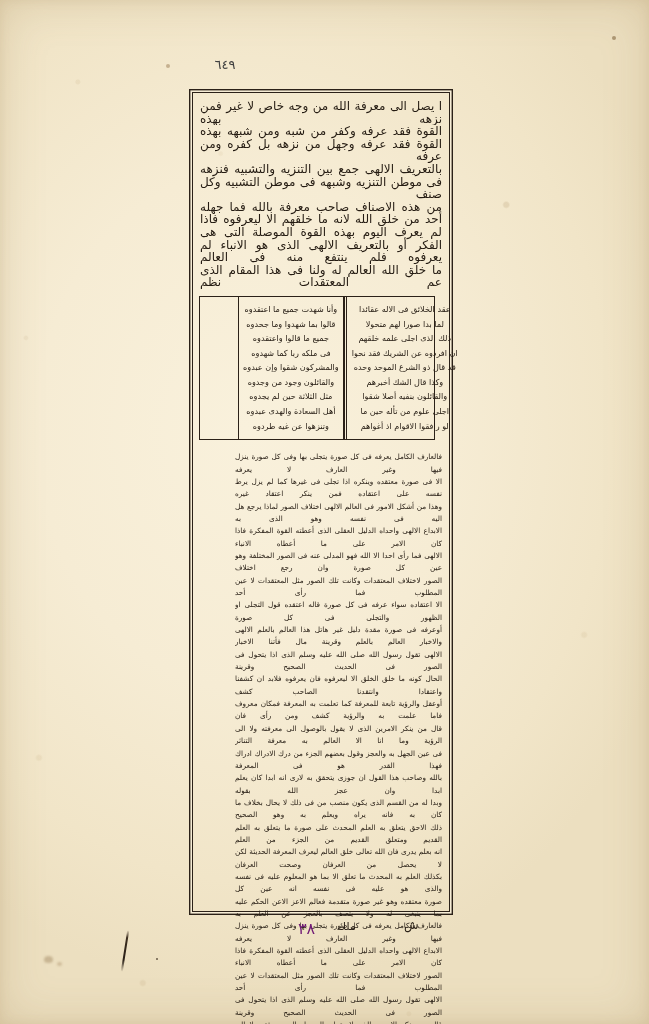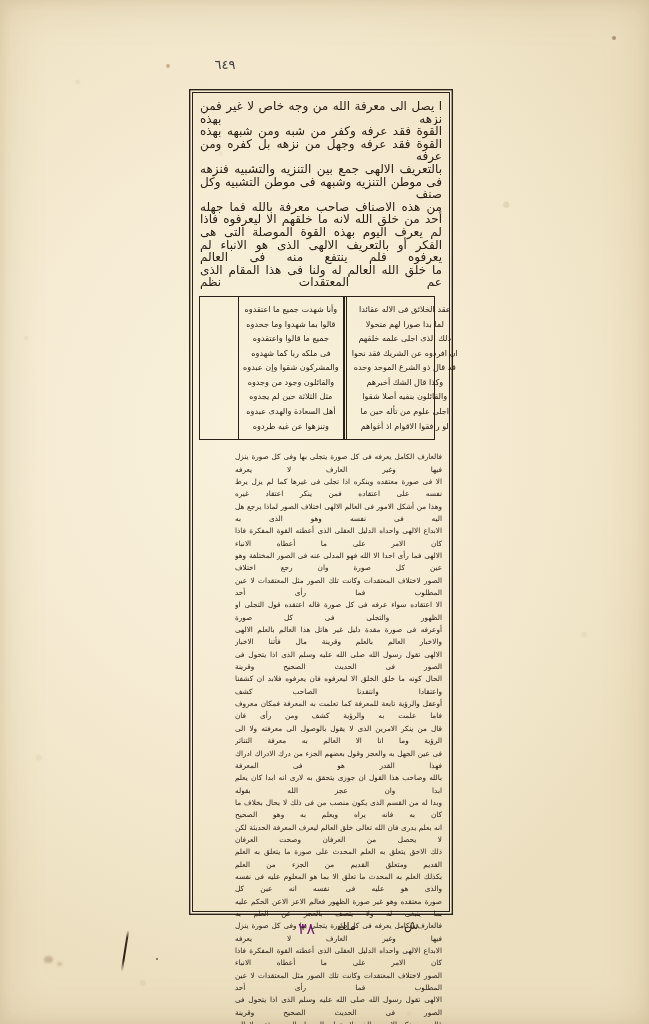--- a/index.html
+++ b/index.html
@@ -245,24 +245,24 @@
       <div class="ar">الصور لاختلاف المعتقدات وكانت تلك الصور مثل المعتقدات لا عين المطلوب فما رأى أحد</div>
       <div class="ar">الا اعتقاده سواء عرفه فى كل صورة قاله اعتقده قول التجلى او الظهور والتجلى فى كل صورة</div>
       <div class="ar">أوعرفه فى صورة مقدة دليل غير هاتل هذا العالم بالعلم الالهى والاخبار العالم بالعلم وقرينة مال فأتنا الاخبار</div>
       <div class="ar">الالهى تقول رسول الله صلى الله عليه وسلم الذى اذا يتحول فى الصور فى الحديث الصحيح وقرينة</div>
       <div class="ar">الحال كونه ما خلق الخلق الا ليعرفوه فان يعرفوه فلابد ان كشفنا واعتقادا وانتقدنا الصاحب كشف</div>
       <div class="ar">أوعقل والرؤية تابعة للمعرفة كما تعلمت به المعرفة فمكان معروف فاما علمت به والرؤية كشف ومن رأى فان</div>
       <div class="ar">قال من ينكر الامرين الذى لا يقول بالوصول الى معرفته ولا الى الرؤية وما انا الا العالم به معرفة التناثر</div>
       <div class="ar">فى عين الجهل به والعجز وقول بعضهم الجزء من درك الادراك ادراك فهذا القدر هو فى المعرفة</div>
       <div class="ar">بالله وصاحب هذا القول ان جوزى يتحقق به لارى انه ابدا كان يعلم ابدا وان عجز الله بقوله</div>
       <div class="ar">وبدا له من القسم الذى يكون منصب من فى ذلك لا يحال بخلاف ما كان به فانه يراه ويعلم به وهو الصحيح</div>
+      <div class="ar">ذلك الاحق يتعلق به العلم المحدث على صورة ما يتعلق به العلم القديم ومتعلق القديم من الجزء من العلم</div>
       <div class="ar">انه بعلم يدرى فان الله تعالى خلق العالم ليعرف المعرفة الحديثة لكن لا يحصل من العرفان وصحت العرفان</div>
-      <div class="ar">ذلك الاحق يتعلق به العلم المحدث على صورة ما يتعلق به العلم القديم ومتعلق القديم من الجزء من العلم</div>
       <div class="ar">بكذلك العلم به المحدث ما تعلق الا بما هو المعلوم عليه فى نفسه والذى هو عليه فى نفسه انه عين كل</div>
-      <div class="ar">صورة معتقده وهو غير صورة الظهور فعالم الاعز الاعن الحكم عليه بما ينبغى له ولا يتصف بالعجز عن العلم به</div>
+      <div class="ar">صورة معتقده وهو غير صورة متقدمة فعالم الاعز الاعن الحكم عليه بما ينبغى له ولا يتصف بالعجز عن العلم به</div>
       <div class="ar">فالعارف الكامل يعرفه فى كل صورة يتجلى بها وفى كل صورة ينزل فيها وغير العارف لا يعرفه</div>
       <div class="ar">الابداع الالهى واحداه الدليل العقلى الذى أعطته القوة المفكرة فاذا كان الامر على ما أعطاه الانباء</div>
       <div class="ar">الصور لاختلاف المعتقدات وكانت تلك الصور مثل المعتقدات لا عين المطلوب فما رأى أحد</div>
       <div class="ar">الالهى تقول رسول الله صلى الله عليه وسلم الذى اذا يتحول فى الصور فى الحديث الصحيح وقرينة</div>
       <div class="ar">قال من ينكر الامرين الذى لا يقول بالوصول الى معرفته ولا الى الرؤية وما انا الا العالم به معرفة التناثر</div>
 
     </div>
 
   </div>
 </div>

